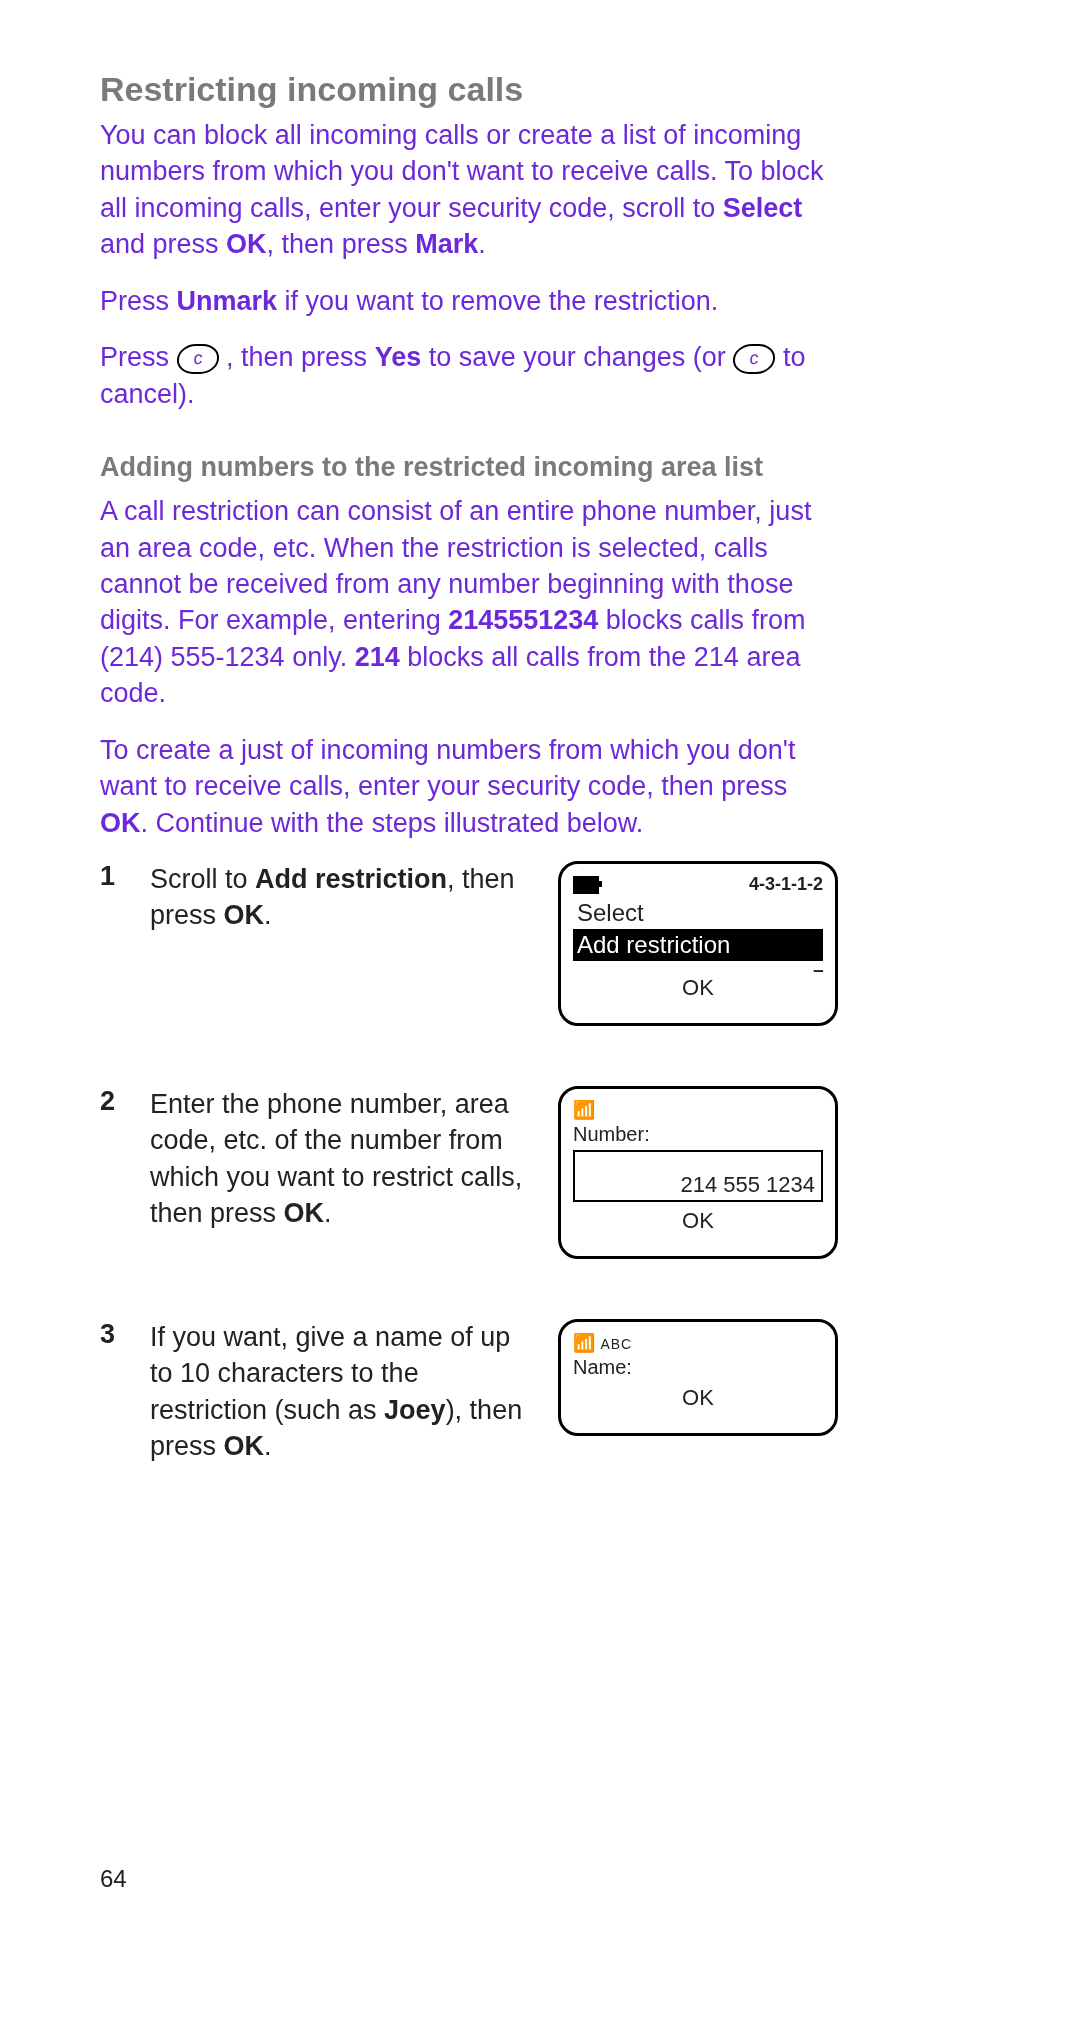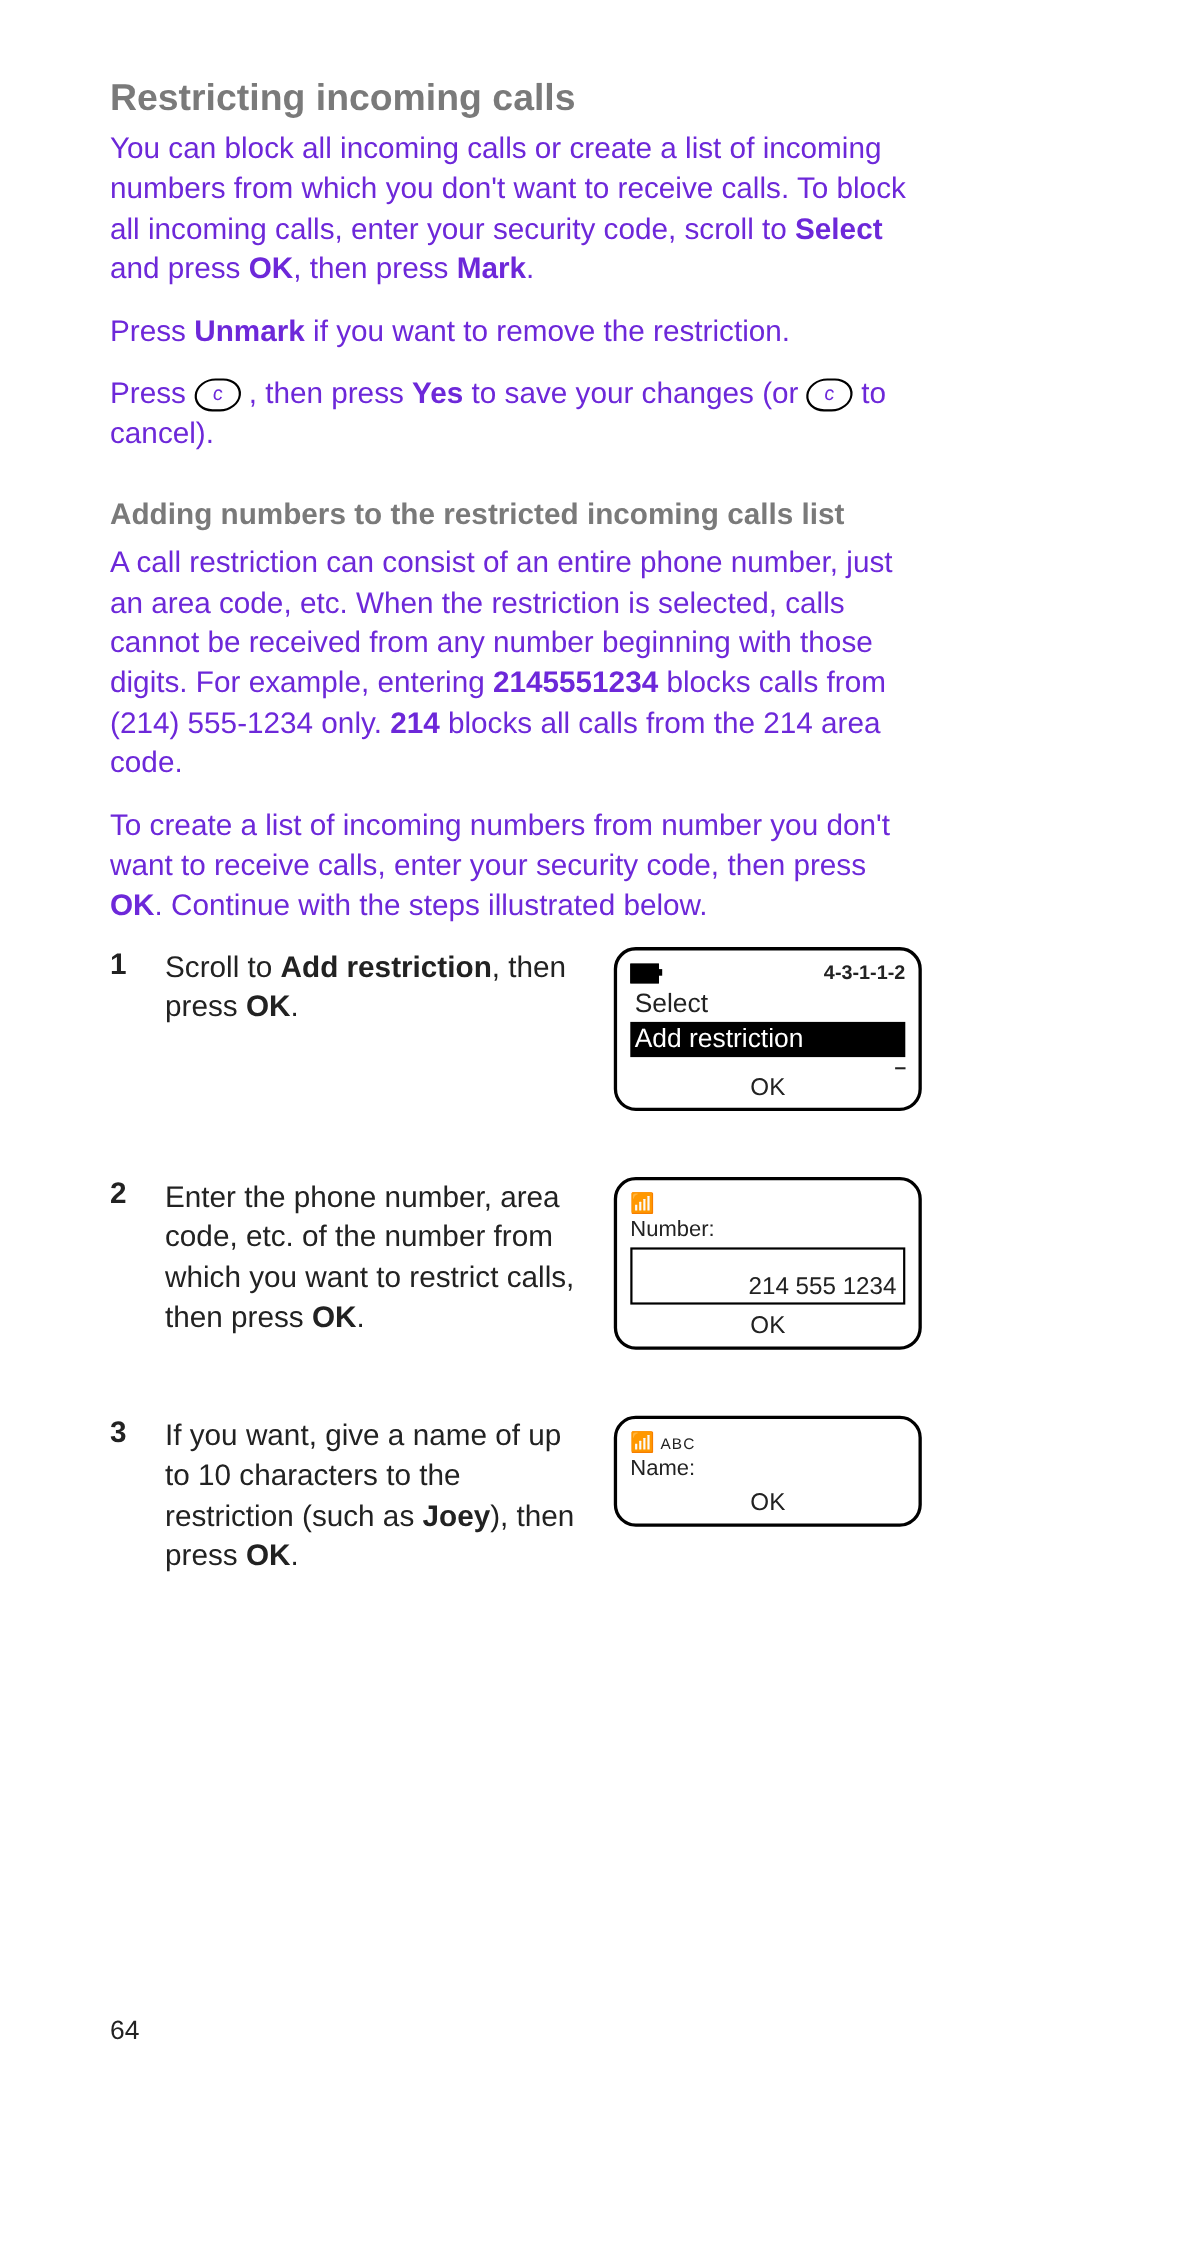--- a/index.html
+++ b/index.html
@@ -55,21 +55,21 @@
   .step-text {
     font-size: 27px;
     line-height: 1.35;
     flex: 1;
   }
   .step-text b { font-weight: bold; }
   .phone-screen {
     flex: 0 0 280px;
     border: 3px solid #000;
     border-radius: 20px;
-    padding: 10px 12px 6px 12px;
+    padding: 10px 12px 22px 12px;
     box-sizing: border-box;
     font-family: Arial, sans-serif;
   }
   .phone-topbar {
     display: flex;
     justify-content: space-between;
     align-items: center;
     font-size: 18px;
     font-weight: bold;
     margin-bottom: 2px;
@@ -155,28 +155,28 @@
 
   <p class="body">
     <span>Press </span>
     <span class="c-key">c</span>
     <span> , then press </span><b>Yes</b><span> to save your changes (or </span>
     <span class="c-key">c</span>
     <span> to cancel).</span>
   </p>
 
 
-  <h3 class="subhead">Adding numbers to the restricted incoming calls list</h3>
+  <h3 class="subhead">Adding numbers to the restricted incoming area list</h3>
 
   <p class="body">
     <span>A call restriction can consist of an entire phone number, just an area code, etc. When the restriction is selected, calls cannot be received from any number beginning with those digits. For example, entering </span><b>2145551234</b><span> blocks calls from (214) 555-1234 only. </span><b>214</b><span> blocks all calls from the 214 area code.</span>
   </p>
 
   <p class="body">
-    <span>To create a list of incoming numbers from number you don't want to receive calls, enter your security code, then press </span><b>OK</b><span>. Continue with the steps illustrated below.</span>
+    <span>To create a just of incoming numbers from which you don't want to receive calls, enter your security code, then press </span><b>OK</b><span>. Continue with the steps illustrated below.</span>
   </p>
 
   <div class="step-row">
     <div class="step-num">1</div>
     <div class="step-text">
       <span>Scroll to </span><b>Add restriction</b><span>, then press </span><b>OK</b><span>.</span>
     </div>
     <div class="phone-screen">
       <div class="phone-topbar">
         <span class="batt"></span>

